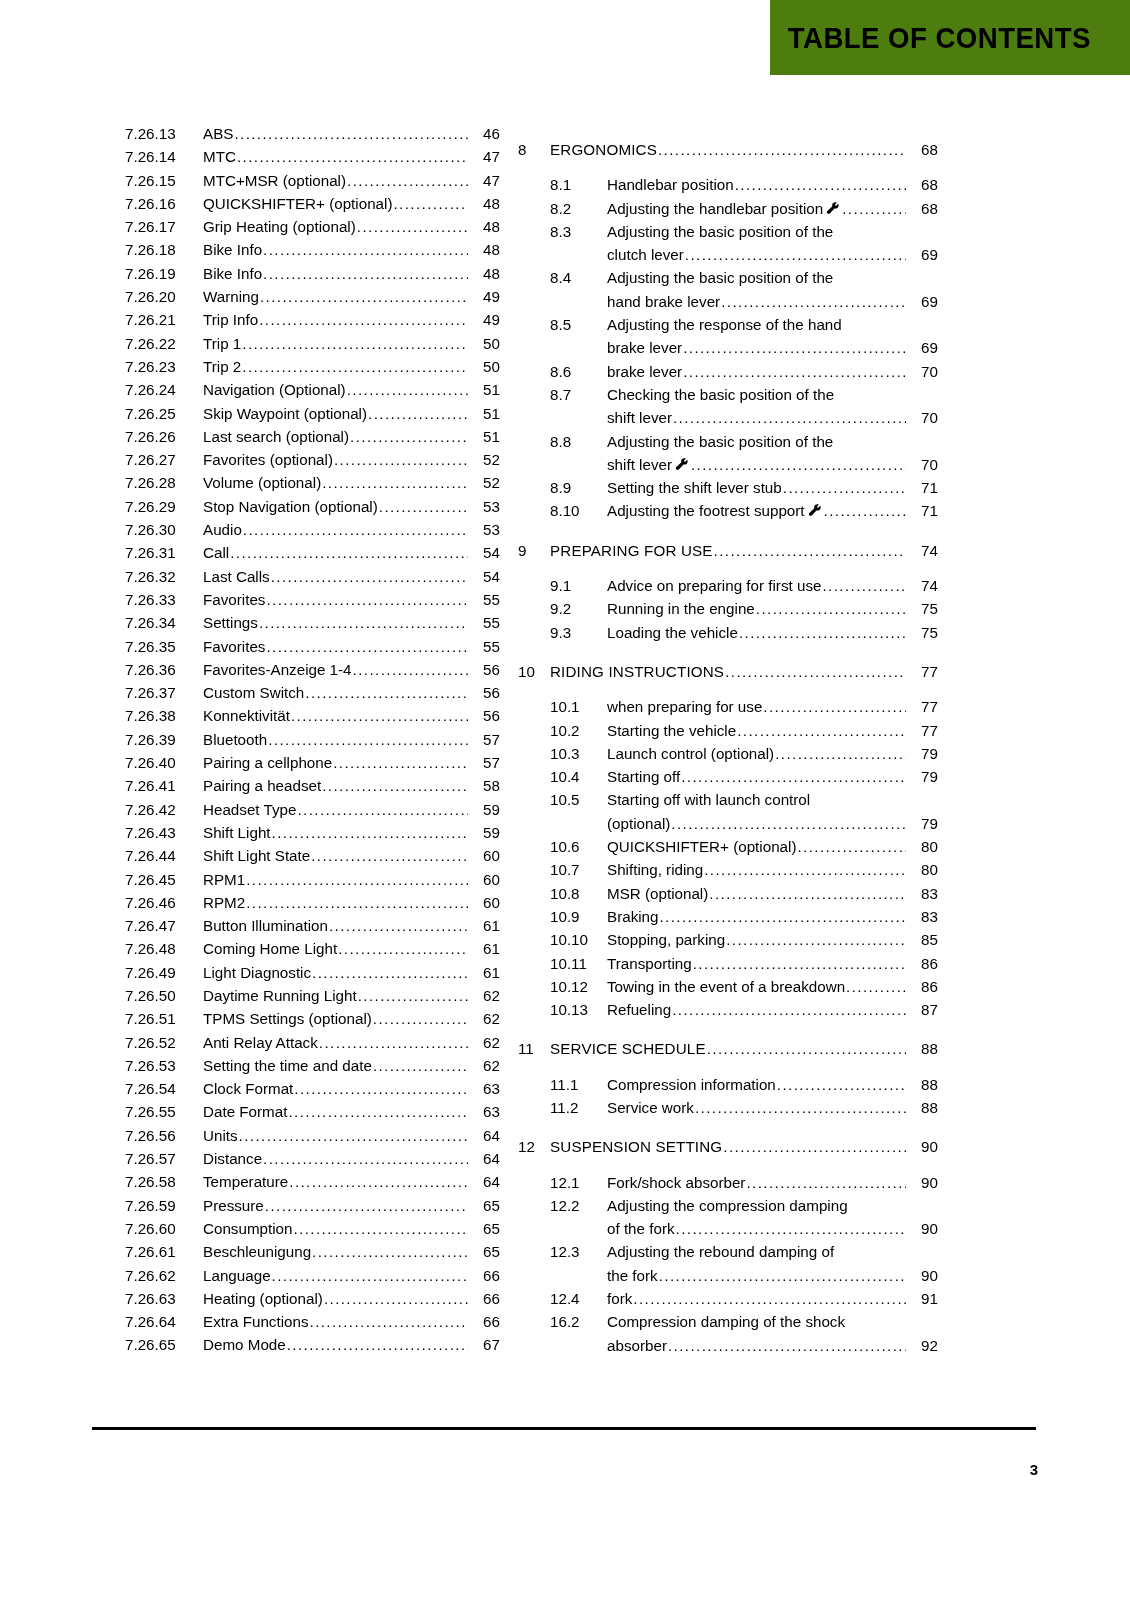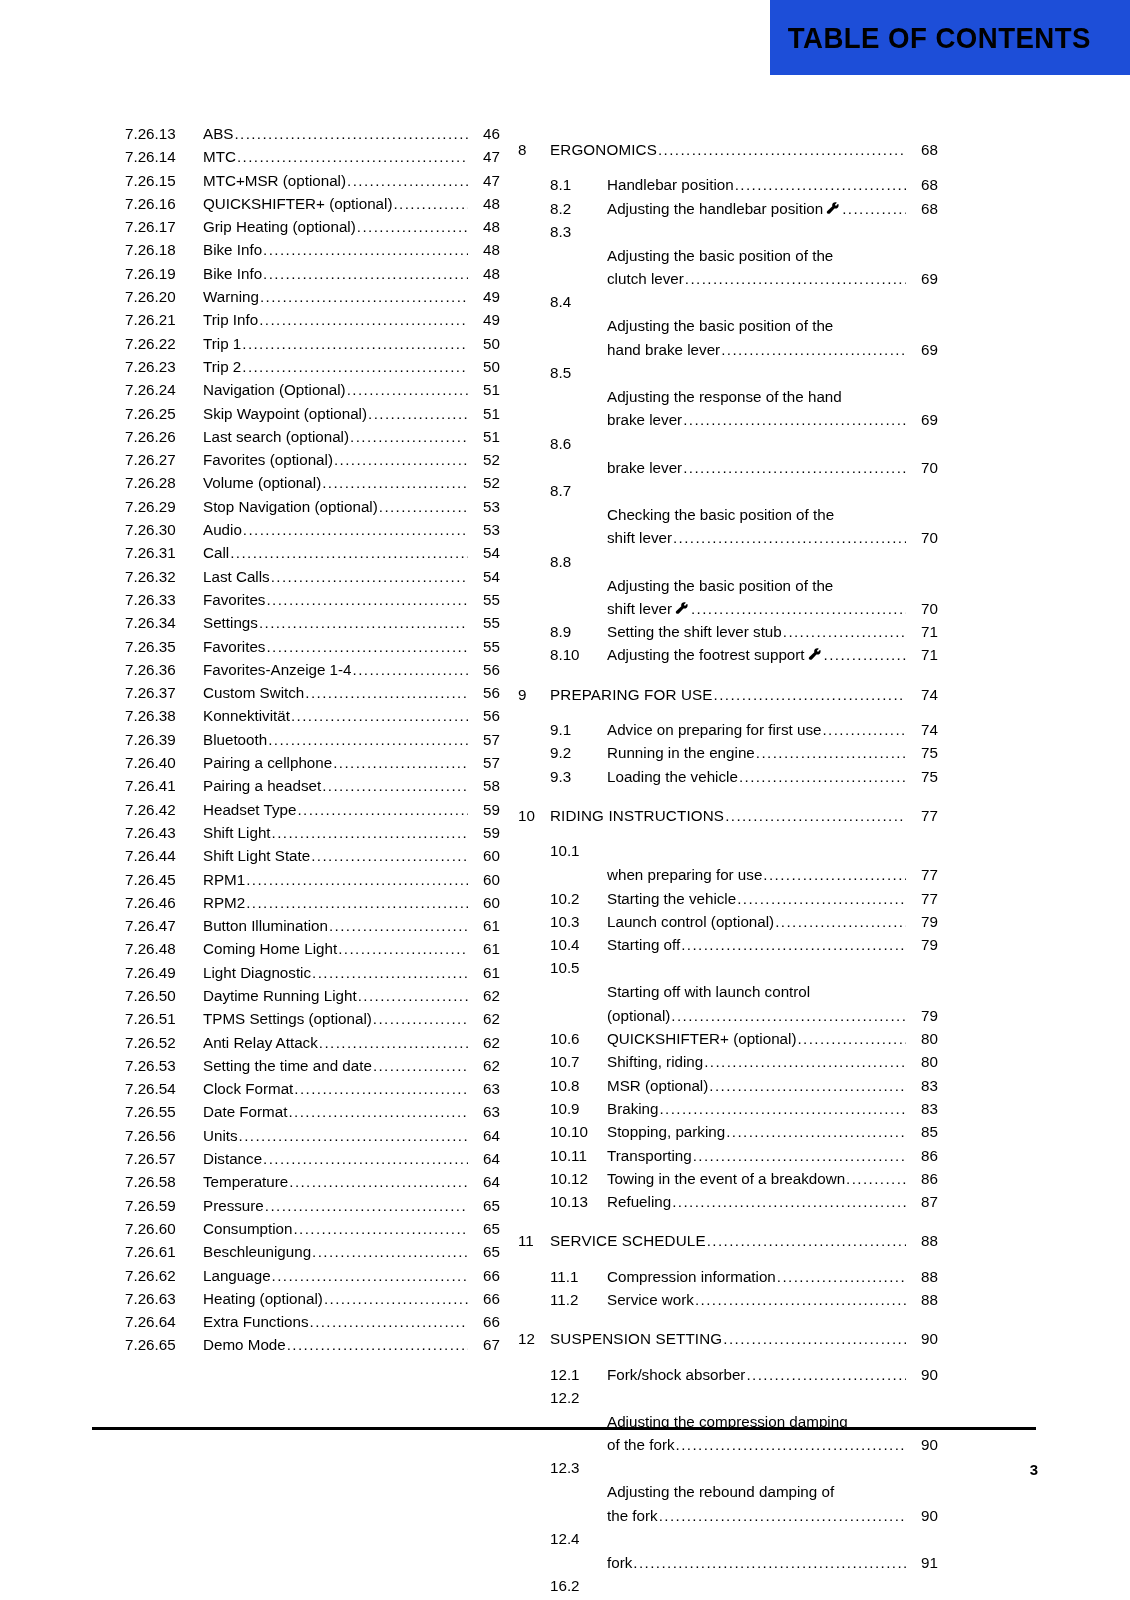--- a/index.html
+++ b/index.html
@@ -19,21 +19,21 @@
     overflow: hidden;
   }
 
   
   .header-bar {
     position: absolute;
     top: 0;
     left: 770px;
     width: 360px;
     height: 75px;
-    background: #1d4ed8;
+    background: #4d7c0f;
     display: flex;
     align-items: center;
     justify-content: flex-end;
   }
   .header-title {
     font-family: "Liberation Sans Narrow", "Liberation Sans", sans-serif;
     font-weight: bold;
     font-size: 30px;
     letter-spacing: 0.5px;
     color: #000000;
@@ -113,21 +113,20 @@
     flex: 0 0 auto;
     width: 26px;
     text-align: right;
     padding-left: 5px;
   }
 
   
   .wrap-block {
     flex: 1 1 auto;
     min-width: 0;
-    margin-top: 24px;
   }
   .wrap-line1 {
     white-space: normal;
   }
   .wrap-line2 {
     display: flex;
     align-items: baseline;
     overflow: hidden;
     justify-content: flex-end;
   }

